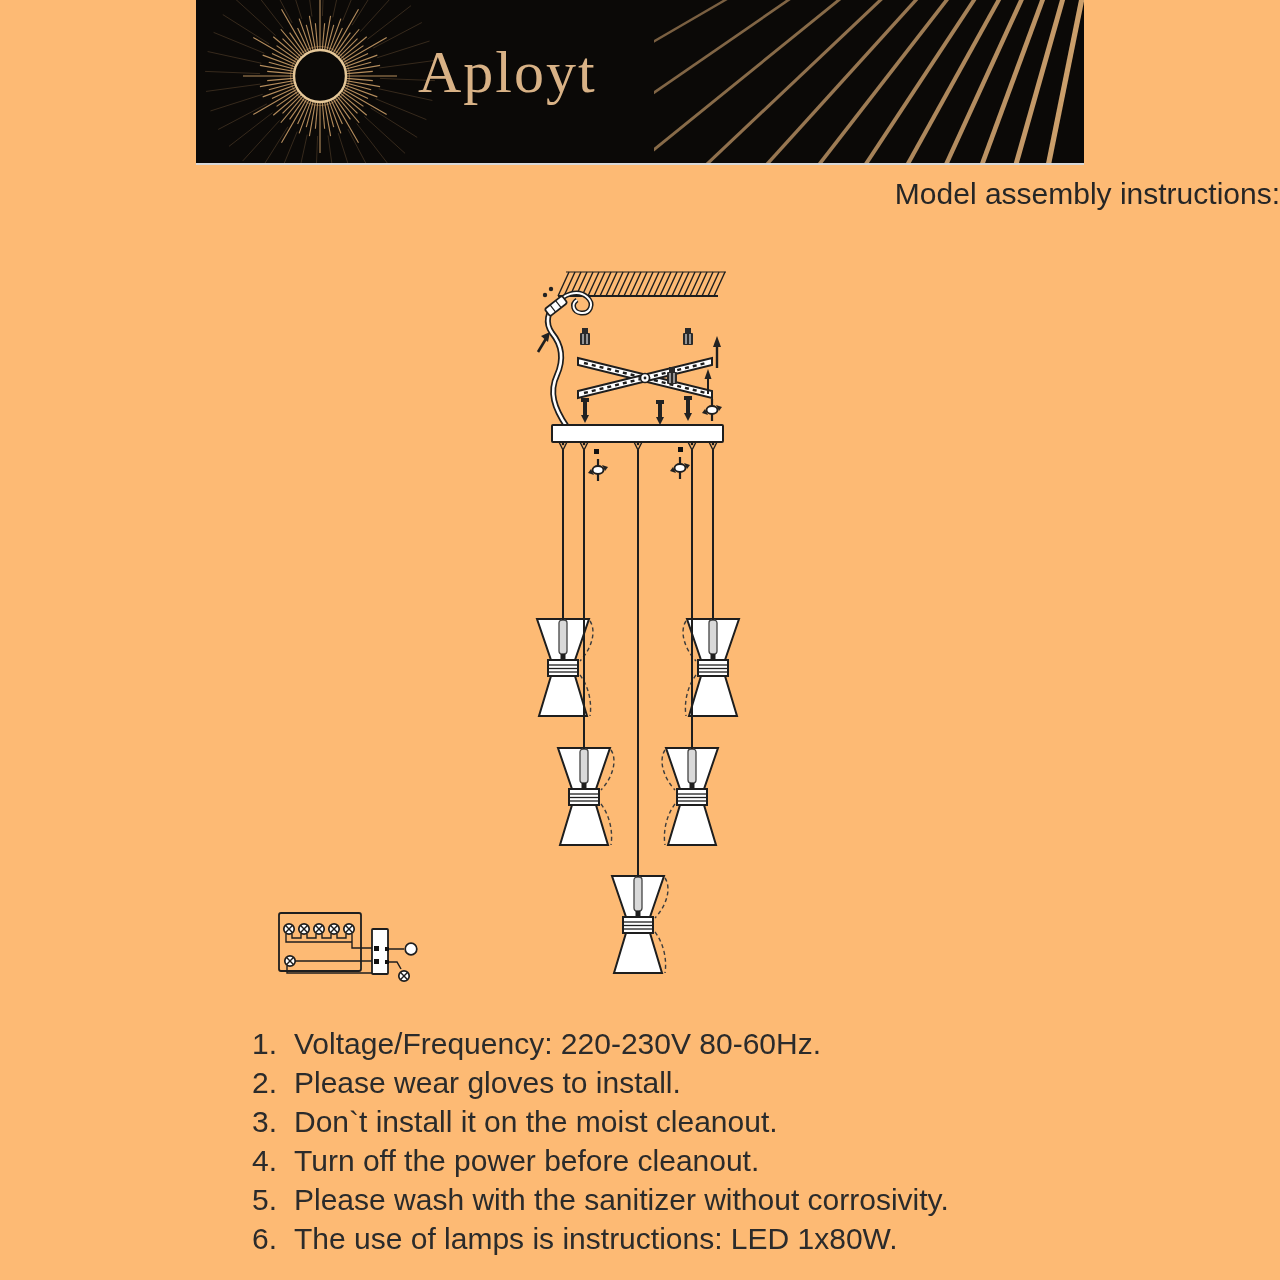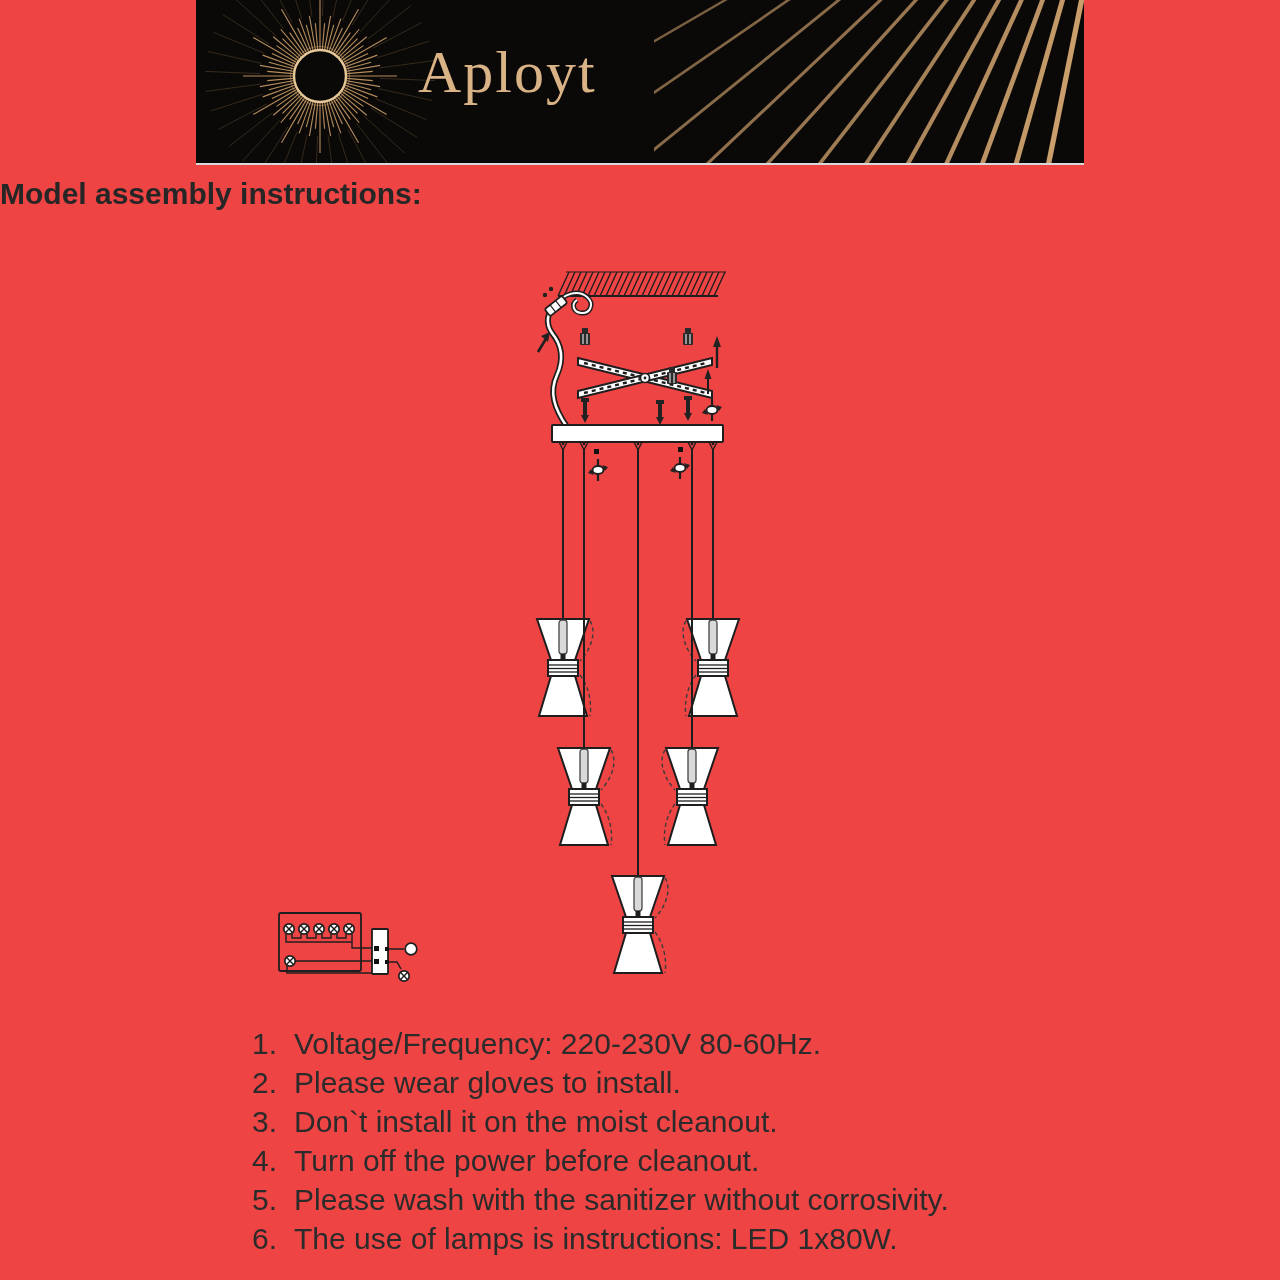--- a/index.html
+++ b/index.html
@@ -1,30 +1,30 @@
 <!DOCTYPE html>
 <html><head>
 <meta charset="utf-8">
 <style>
   html,body{margin:0;padding:0;background:#ffffff;}
-  #page{position:relative;width:1280px;height:1280px;background:#ef4444;overflow:hidden;
+  #page{position:relative;width:1280px;height:1280px;background:#fdba74;overflow:hidden;
         font-family:"Liberation Sans",sans-serif;color:#2b2b2b;}
 
   
   #banner{position:absolute;left:196px;top:0;width:888px;height:163px;
           background:#0b0907;border-bottom:2px solid #d8d8d8;overflow:hidden;}
   #sunburst{position:absolute;left:0;top:0;}
   #fanrays{position:absolute;right:0;top:0;}
   #wordmark{position:absolute;left:222px;top:38px;
             font-family:"Liberation Serif",serif;font-size:60px;font-weight:500;
             letter-spacing:2px;color:#d9b286;}
 
   
-  #titleblock{position:absolute;left:0;top:176px;width:100%;text-align:left;
-              font-size:30px;line-height:36px;font-weight:700;color:#262626;}
+  #titleblock{position:absolute;left:0;top:176px;width:100%;text-align:right;
+              font-size:30px;line-height:36px;font-weight:400;color:#262626;}
 
   
   #dimension{position:absolute;left:256px;top:585px;
              font-family:"DejaVu Serif",serif;font-weight:700;font-size:30px;color:#111;}
 
   
   #diagram{position:absolute;left:250px;top:262px;}
   .s{fill:#ffffff;stroke:#1e1e1e;stroke-width:2;}
   .ln{stroke:#1e1e1e;stroke-width:2;fill:none;}
   .thin{stroke:#1e1e1e;stroke-width:1.3;fill:none;}

